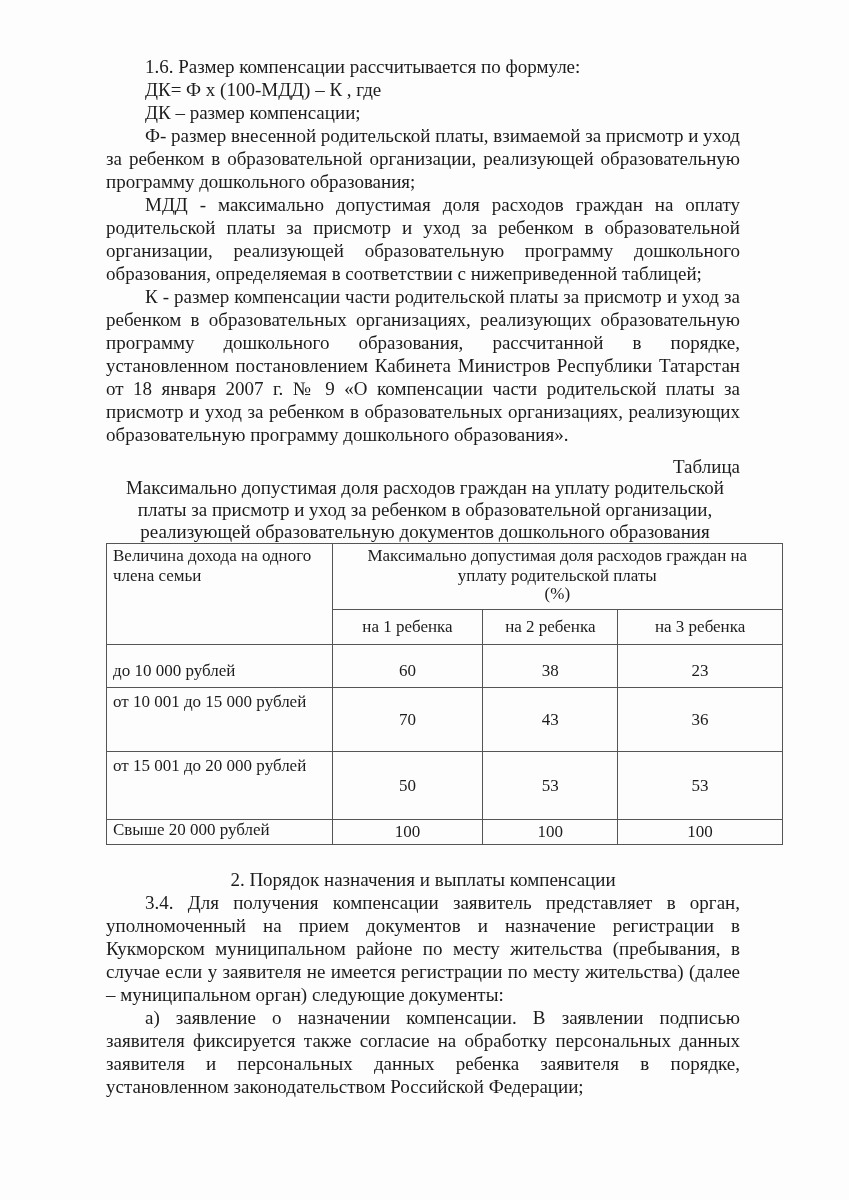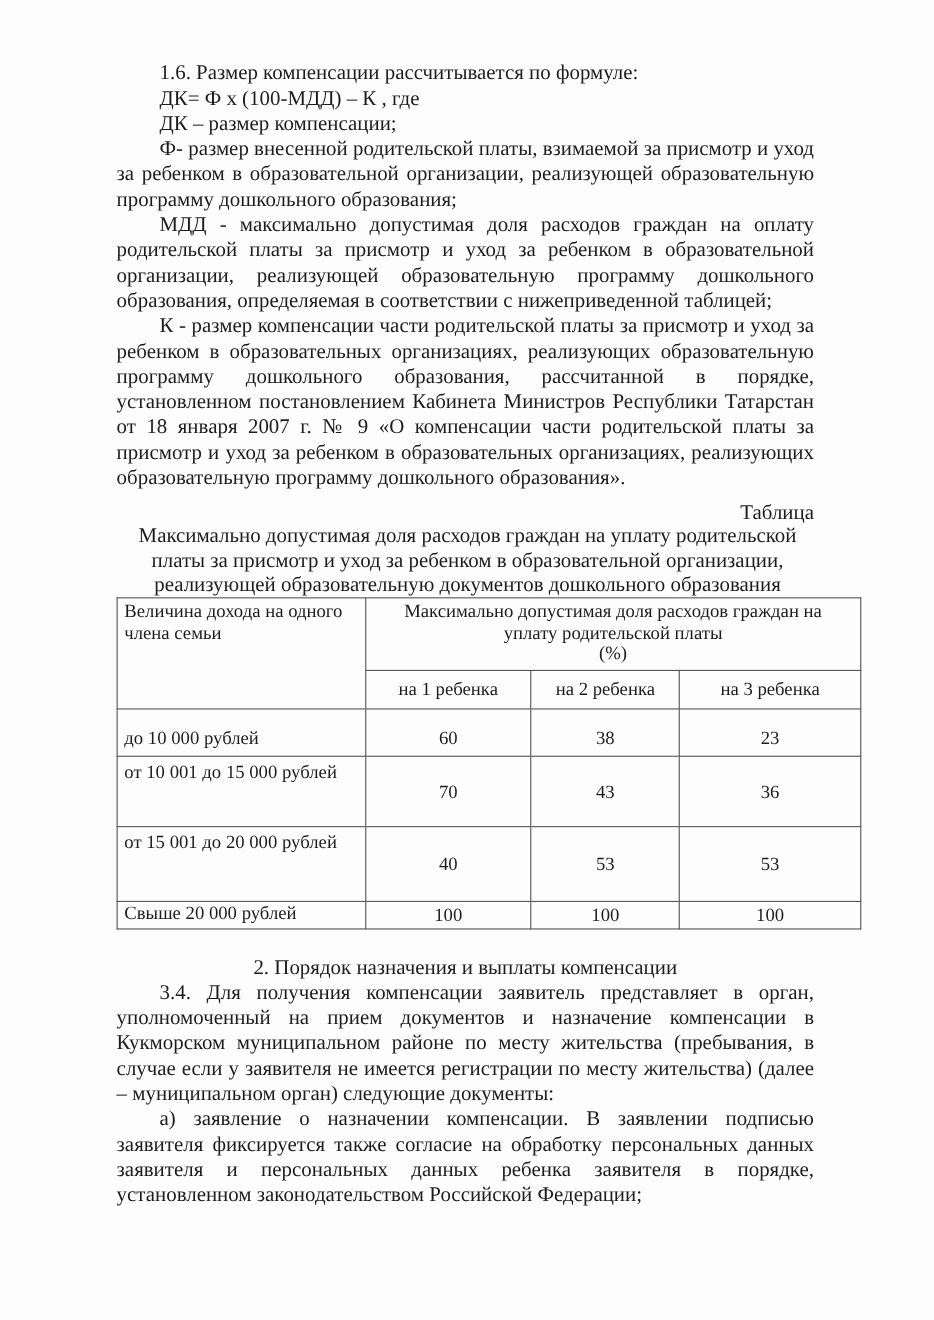--- a/index.html
+++ b/index.html
@@ -83,37 +83,37 @@
       <td class="num" style="padding-top:10px;">23</td>
     </tr>
     <tr style="height:64px;">
       <td style="padding-top:4px;">от 10 001 до 15 000 рублей</td>
       <td class="num">70</td>
       <td class="num">43</td>
       <td class="num">36</td>
     </tr>
     <tr style="height:68px;">
       <td style="padding-top:4px;">от 15 001 до 20 000 рублей</td>
-      <td class="num">40</td>
+      <td class="num">50</td>
       <td class="num">53</td>
       <td class="num">53</td>
     </tr>
     <tr style="height:25px;">
       <td>Свыше 20 000 рублей</td>
       <td class="num">100</td>
       <td class="num">100</td>
       <td class="num">100</td>
     </tr>
   </tbody>
     </table>
 
   <div class="line center" style="left:106px;top:870px;width:634px;">2. Порядок назначения и выплаты компенсации</div>
 
   <div class="line just" style="left:145px;top:893px;width:595px;">3.4.  Для  получения  компенсации  заявитель  представляет  в  орган,</div>
-  <div class="line just" style="left:106px;top:916px;width:634px;">уполномоченный  на  прием  документов  и  назначение  компенсации  в</div>
+  <div class="line just" style="left:106px;top:916px;width:634px;">уполномоченный  на  прием  документов  и  назначение  регистрации  в</div>
   <div class="line just" style="left:106px;top:939px;width:634px;">Кукморском муниципальном районе по месту жительства (пребывания, в</div>
   <div class="line just" style="left:106px;top:962px;width:634px;">случае если у заявителя не имеется регистрации по месту жительства) (далее</div>
   <div class="line" style="left:106px;top:985px;">– муниципальном орган) следующие документы:</div>
 
   <div class="line just" style="left:145px;top:1008px;width:595px;">а)      заявление о назначении компенсации. В заявлении подписью</div>
   <div class="line just" style="left:106px;top:1031px;width:634px;">заявителя фиксируется также согласие на обработку персональных данных</div>
   <div class="line just" style="left:106px;top:1054px;width:634px;">заявителя   и   персональных   данных   ребенка   заявителя   в   порядке,</div>
   <div class="line" style="left:106px;top:1077px;">установленном законодательством Российской Федерации;</div>
 
 </div>

